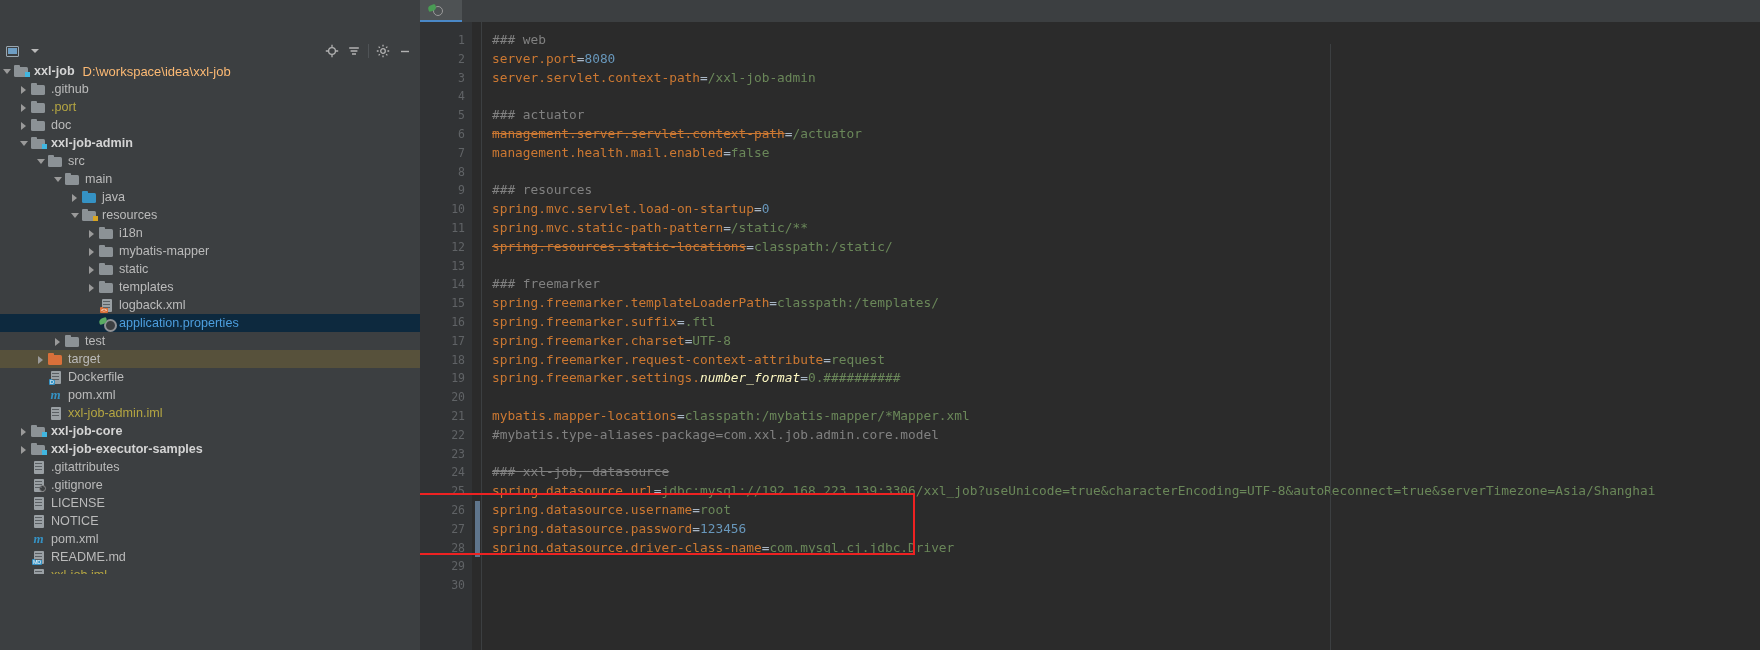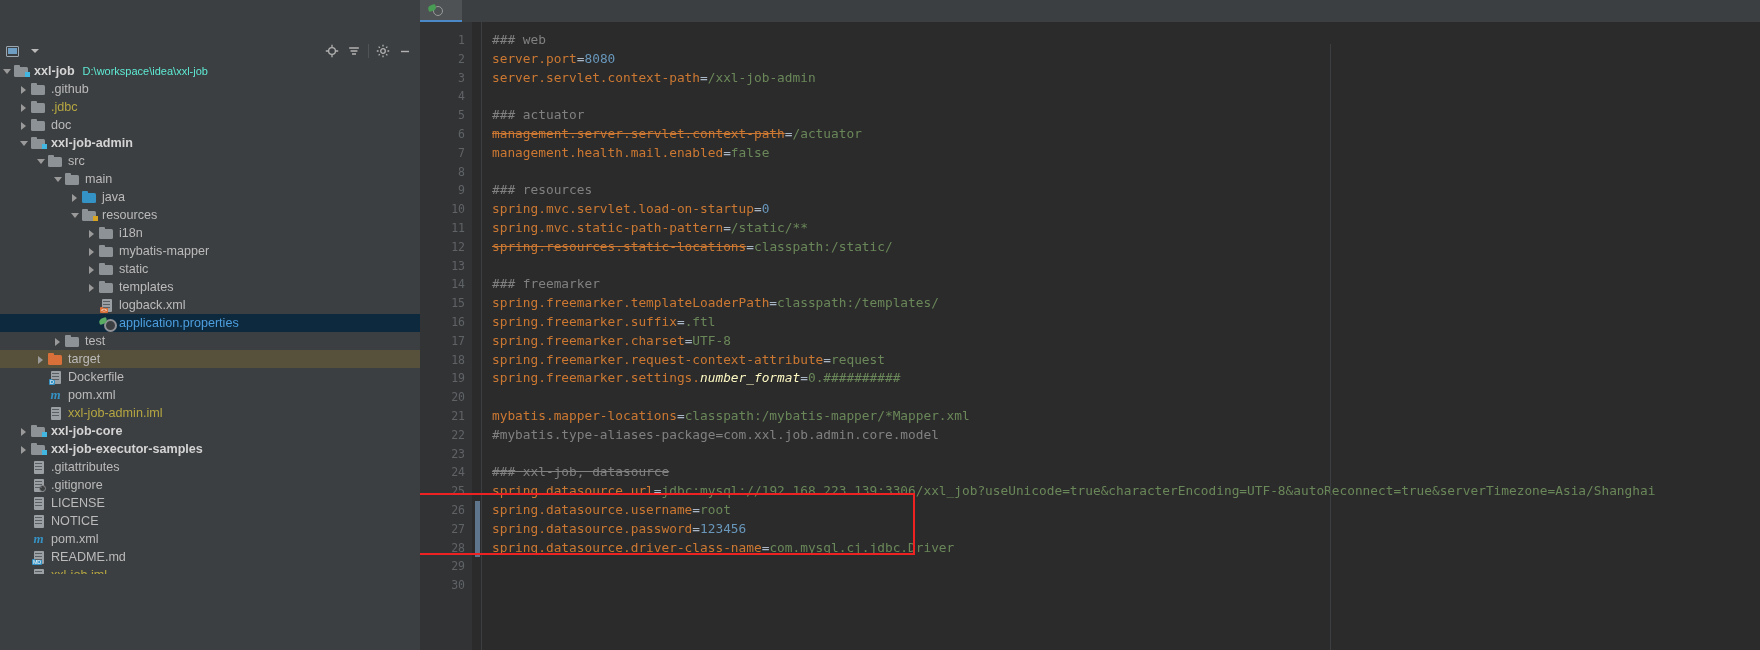--- a/index.html
+++ b/index.html
@@ -28,21 +28,21 @@
   .tree { position:absolute; top:22px; left:0; right:0; bottom:0; overflow:hidden; }
   .node { height:18px; display:flex; align-items:center; white-space:nowrap;
           font-size:12.6px; color:#bbbbbb; padding-right:4px; }
   .node .arrow { width:11px; height:18px; flex:0 0 11px; position:relative; }
   .node .arrow.r::after { content:""; position:absolute; left:2px; top:5.5px; width:0;height:0;
         border-top:4.2px solid transparent;border-bottom:4.2px solid transparent;border-left:5.6px solid #9a9a9a; }
   .node .arrow.d::after { content:""; position:absolute; left:0.5px; top:6.5px; width:0;height:0;
         border-left:4.2px solid transparent;border-right:4.2px solid transparent;border-top:5.6px solid #9a9a9a; }
   .node .ico { width:17px;height:16px;flex:0 0 17px;margin-right:4px;position:relative; }
   .node .lbl { font-size:12.6px; }
-  .node .sub { color:#5eead4; margin-left:8px; font-size:11px; }
+  .node .sub { color:#fdba74; margin-left:8px; font-size:13px; }
   .node.sel { background:#0d293e; }
   .node.sel .lbl { color:#4d9ede; }
   .node.hl  { background:#57513b; }
   .bold { font-weight:bold; color:#d4d4d4; }
   .yellowtxt { color:#b5a642; }
 
   
   .ico.folder::before { content:""; position:absolute; left:1px; top:4px; width:14px; height:9.5px;
      background:#8c9296; border-radius:0 1.5px 1.5px 1.5px; }
   .ico.folder::after { content:""; position:absolute; left:1px; top:1.5px; width:6px; height:3px;
@@ -164,21 +164,21 @@
         <div class="node">
           <span style="flex: 0 0 auto; width: 19px; height: 18px;"></span>
           <span class="arrow r"></span>
           <span class="ico folder"></span>
           <span class="lbl">.github</span>
         </div>
         <div class="node">
           <span style="flex: 0 0 auto; width: 19px; height: 18px;"></span>
           <span class="arrow r"></span>
           <span class="ico folder"></span>
-          <span class="lbl yellowtxt">.jdbc</span>
+          <span class="lbl yellowtxt">.port</span>
         </div>
         <div class="node">
           <span style="flex: 0 0 auto; width: 19px; height: 18px;"></span>
           <span class="arrow r"></span>
           <span class="ico folder"></span>
           <span class="lbl">doc</span>
         </div>
         <div class="node">
           <span style="flex: 0 0 auto; width: 19px; height: 18px;"></span>
           <span class="arrow d"></span>

